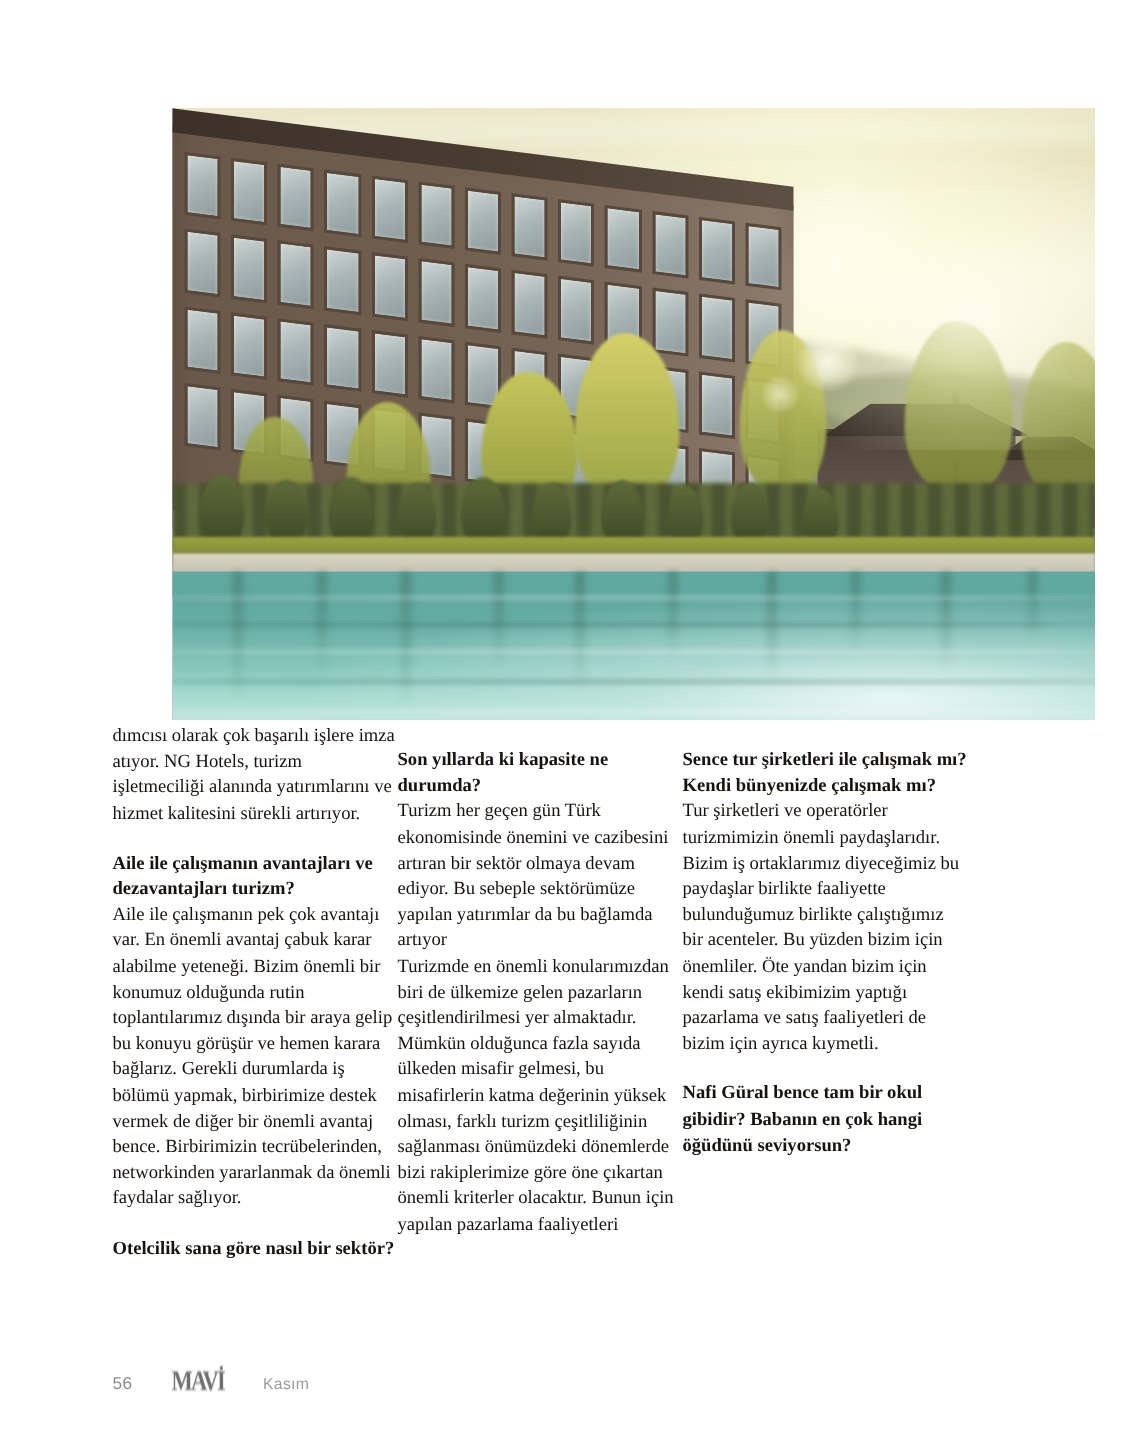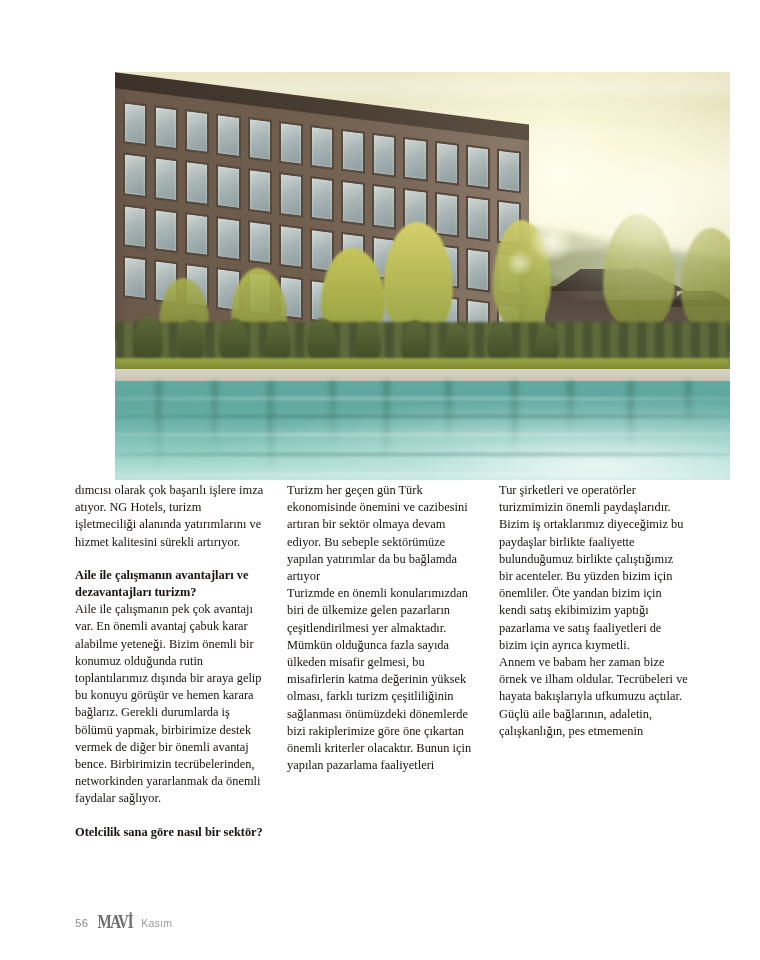--- a/index.html
+++ b/index.html
@@ -262,21 +262,20 @@
   }
 
   
   .columns {
     position: absolute;
     left: 75px;
     top: 482px;
     width: 615px;
     height: 412px;
     display: flex;
-    gap: 22px;
   }
   .col {
     width: 190px;
     font-size: 12.4px;
     line-height: 17.2px;
     text-align: left;
     hyphens: manual;
   }
   .col p {
     margin: 0;
@@ -293,21 +292,21 @@
     margin-top: 0;
   }
 
   
   .footer {
     position: absolute;
     left: 75px;
     top: 914px;
     display: flex;
     align-items: center;
-    gap: 9px;
+    gap: 26px;
     color: #8e8e8e;
     text-align: right;
   }
   .folio {
     font-size: 11.5px;
     letter-spacing: .3px;
     color: #8a8a8a;
     font-family: "Liberation Sans", sans-serif;
   }
   .masthead {
@@ -473,27 +472,29 @@
   <div class="columns">
 
     <div class="col">
       <p class="first">dımcısı olarak çok başarılı işlere imza atıyor. NG Hotels, turizm işletmeciliği alanında yatırımlarını ve hizmet kalitesini sürekli artırıyor.</p>
       <p class="h">Aile ile çalışmanın avantajları ve dezavantajları turizm?</p>
       <p>Aile ile çalışmanın pek çok avantajı var. En önemli avantaj çabuk karar alabilme yeteneği. Bizim önemli bir konumuz olduğunda rutin toplantılarımız dışında bir araya gelip bu konuyu görüşür ve hemen karara bağlarız. Gerekli durumlarda iş bölümü yapmak, birbirimize destek vermek de diğer bir önemli avantaj bence. Birbirimizin tecrübelerinden, networkinden yararlanmak da önemli faydalar sağlıyor.</p>
       <p class="h">Otelcilik sana göre nasıl bir sektör?</p>
     </div>
 
     <div class="col">
+      <p class="h">Son yıllarda ki kapasite ne durumda?</p>
       <p>Turizm her geçen gün Türk ekonomisinde önemini ve cazibesini artıran bir sektör olmaya devam ediyor. Bu sebeple sektörümüze yapılan yatırımlar da bu bağlamda artıyor</p>
       <p>Turizmde en önemli konularımızdan biri de ülkemize gelen pazarların çeşitlendirilmesi yer almaktadır. Mümkün olduğunca fazla sayıda ülkeden misafir gelmesi, bu misafirlerin katma değerinin yüksek olması, farklı turizm çeşitliliğinin sağlanması önümüzdeki dönemlerde bizi rakiplerimize göre öne çıkartan önemli kriterler olacaktır. Bunun için yapılan pazarlama faaliyetleri</p>
     </div>
 
     <div class="col">
+      <p class="h">Sence tur şirketleri ile çalışmak mı? Kendi bünyenizde çalışmak mı?</p>
       <p>Tur şirketleri ve operatörler turizmimizin önemli paydaşlarıdır. Bizim iş ortaklarımız diyeceğimiz bu paydaşlar birlikte faaliyette bulunduğumuz birlikte çalıştığımız bir acenteler. Bu yüzden bizim için önemliler. Öte yandan bizim için kendi satış ekibimizim yaptığı pazarlama ve satış faaliyetleri de bizim için ayrıca kıymetli.</p>
-      <p>Annem ve babam her zaman bize örnek ve ilham oldular. Tecrübeleri ve hayata bakışlarıyla ufkumuzu açtılar. Güçlü aile bağlarının, adaletin, çalışkanlığın, pes etmemenin</p>
+      <p class="h">Nafi Güral bence tam bir okul gibidir? Babanın en çok hangi öğüdünü seviyorsun?</p>
     </div>
   </div>
 
   <div class="footer">
     <span class="folio">56</span>
     <span class="masthead">MAVİ</span>
     <span class="issue">Kasım</span>
   </div>
 
 </div>

